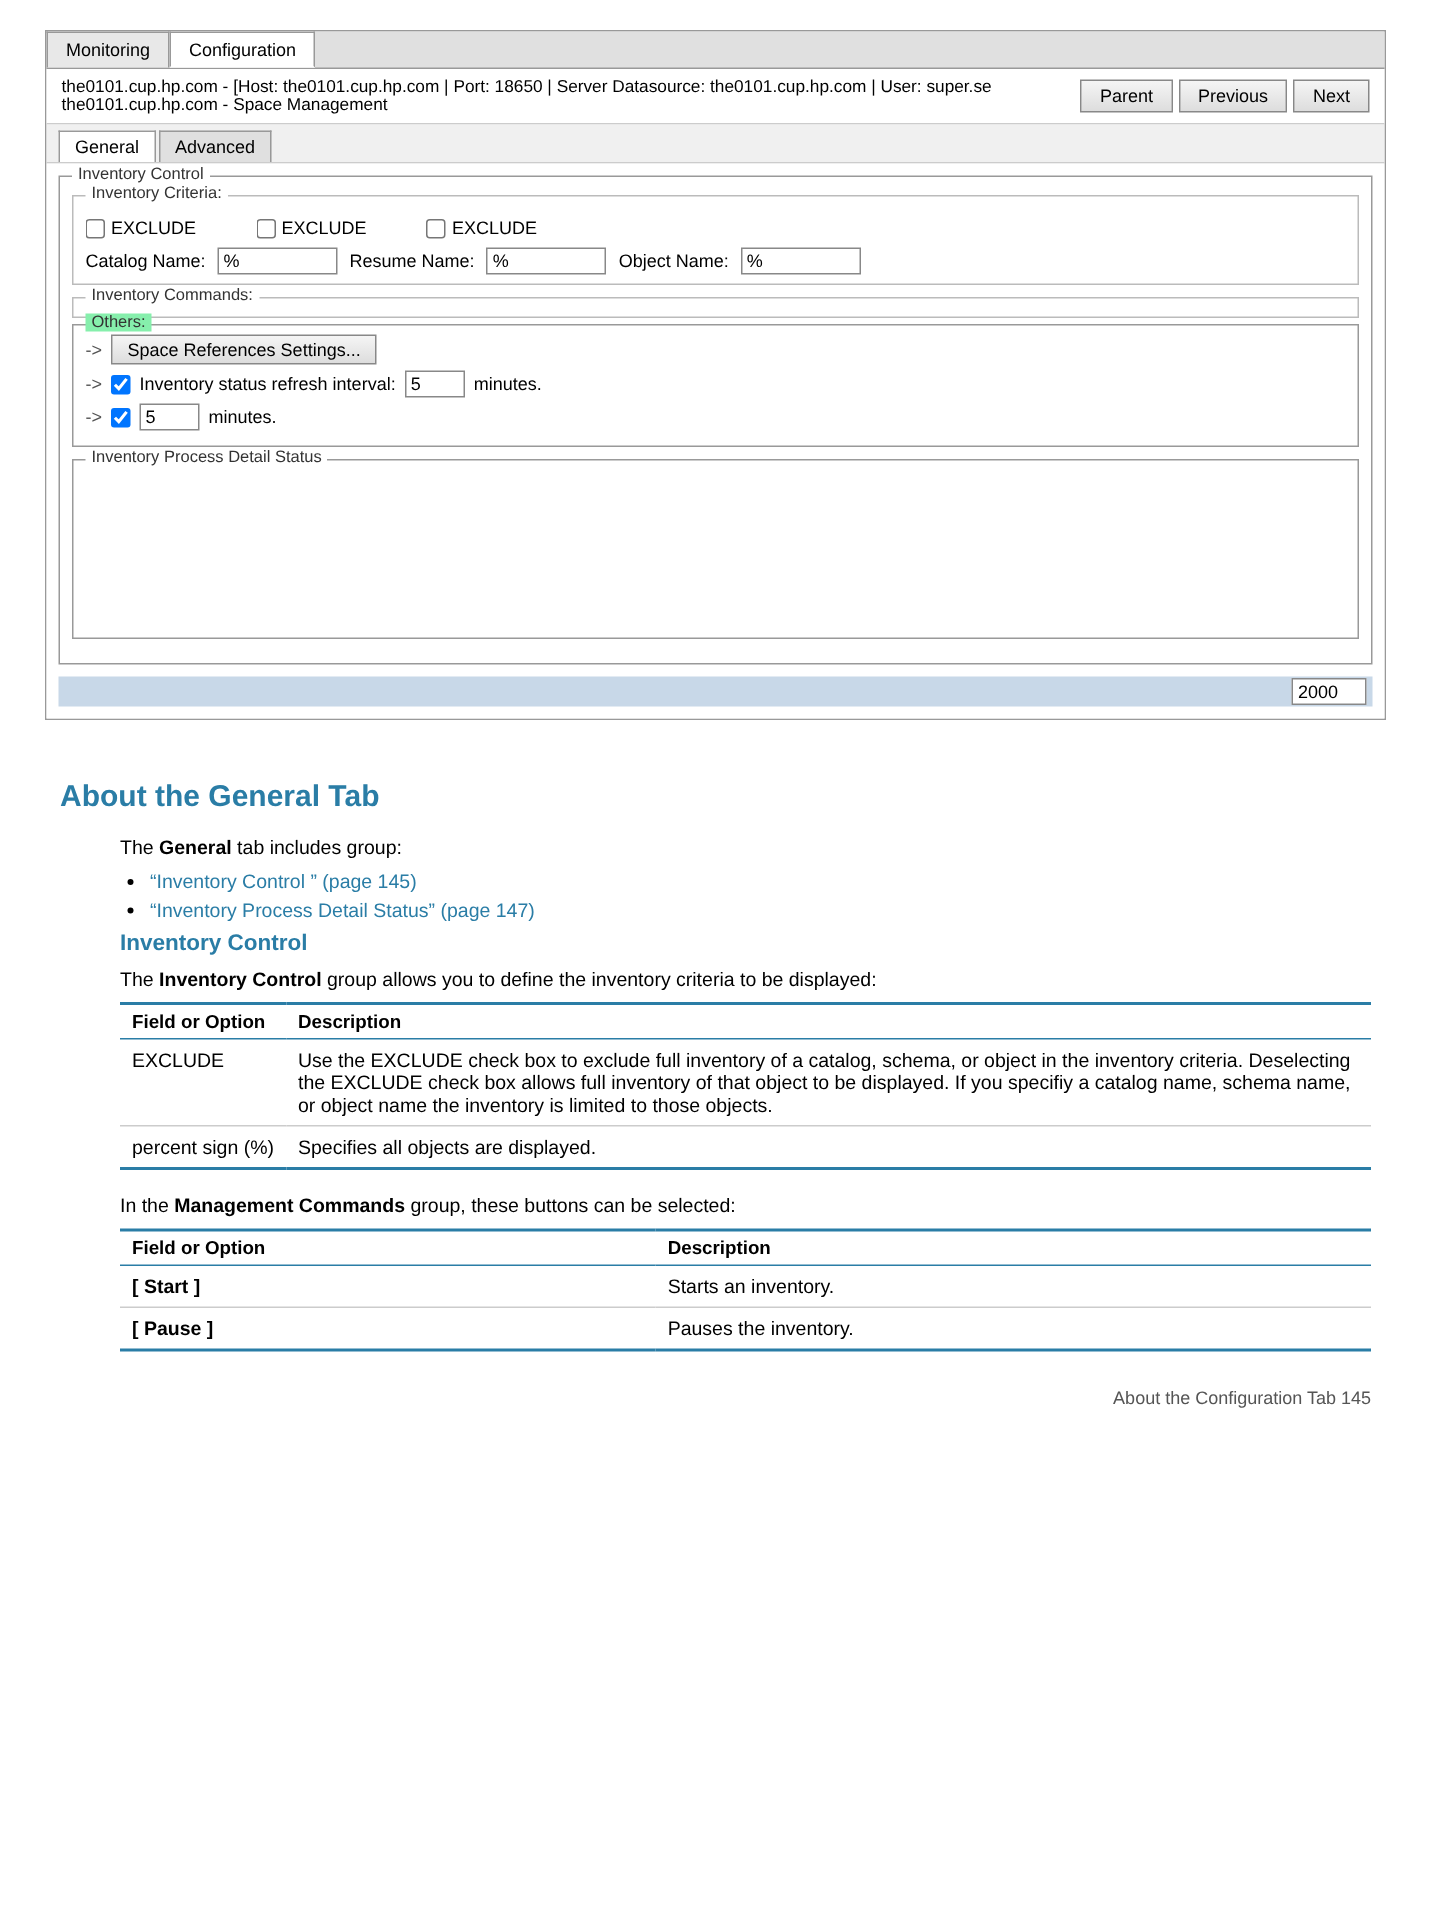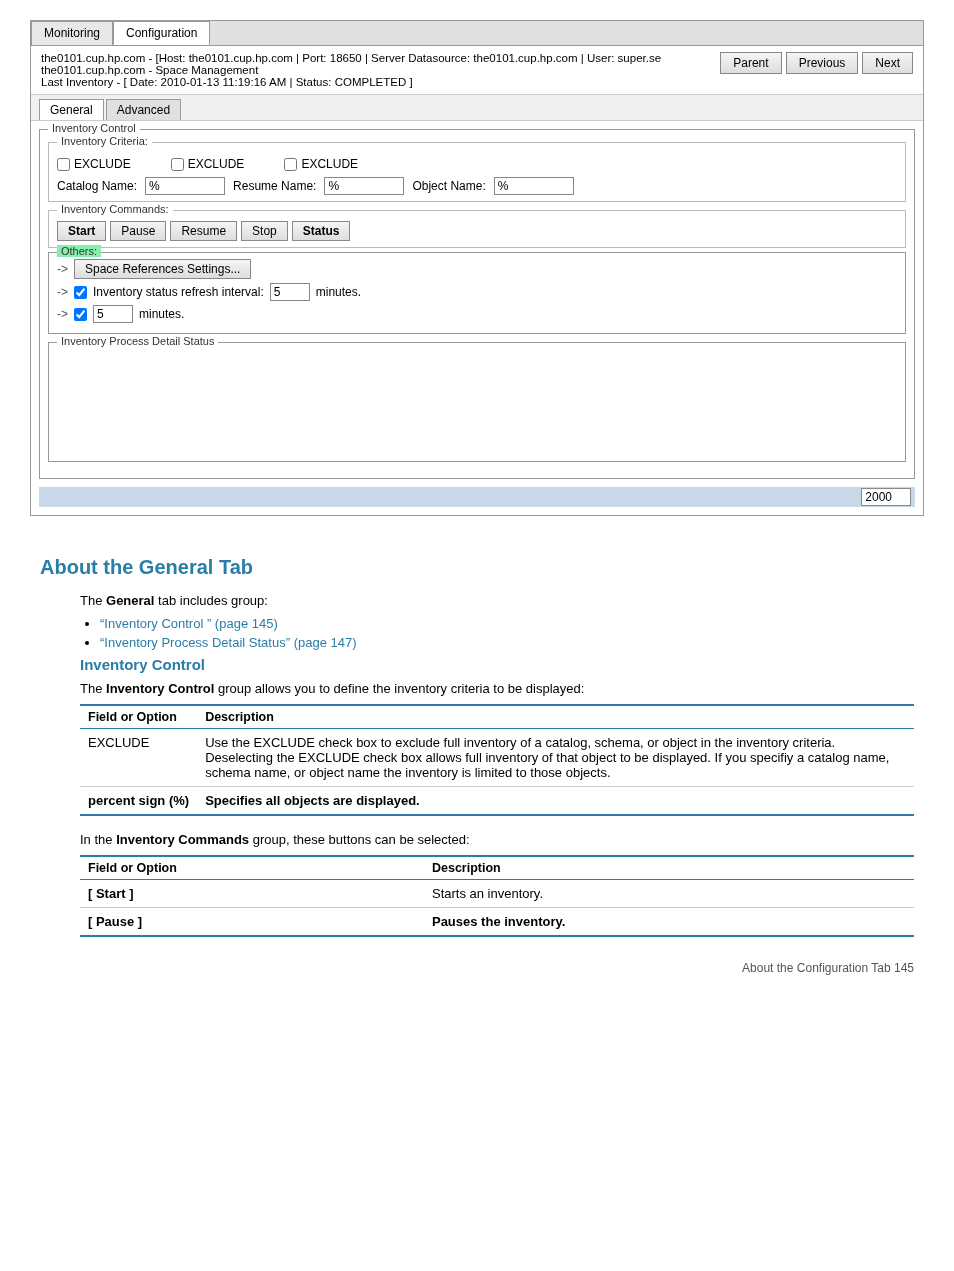--- a/index.html
+++ b/index.html
@@ -4,21 +4,21 @@
   <style>
     * { box-sizing: border-box; margin: 0; padding: 0; }
     body { font-family: Arial, sans-serif; font-size: 13px; background: #fff; color: #000; width: 954px; }
 
     
     .ui-panel { border: 1px solid #999; margin: 20px 30px; background: #f0f0f0; }
     .tab-bar { display: flex; border-bottom: 1px solid #999; background: #e0e0e0; }
     .tab { padding: 4px 12px; font-size: 12px; border: 1px solid #999; border-bottom: none; cursor: pointer; background: #e8e8e8; }
     .tab.active { background: #fff; border-bottom: 1px solid #fff; }
     .panel-header { background: #fff; padding: 6px 10px; border-bottom: 1px solid #ccc; font-size: 11.5px; }
-    .panel-header-row { display: flex; align-items: flex-start; justify-content: space-between; }
+    .panel-header-row { display: flex; align-items: center; justify-content: space-between; }
     .header-text { flex: 1; }
     .header-text .title-line { font-weight: normal; }
     .nav-buttons { display: flex; gap: 4px; align-items: center; }
     .nav-btn { padding: 3px 12px; font-size: 12px; border: 1px solid #888; background: linear-gradient(to bottom, #f5f5f5, #ddd); cursor: pointer; }
 
     
     .sub-tab-bar { display: flex; padding: 4px 8px 0 8px; background: #f0f0f0; border-bottom: 1px solid #ccc; }
     .sub-tab { padding: 3px 10px; font-size: 12px; border: 1px solid #999; border-bottom: none; cursor: pointer; background: #e0e0e0; margin-right: 2px; }
     .sub-tab.active { background: #fff; }
 
@@ -58,41 +58,40 @@
     .doc-p { font-size: 13px; margin-bottom: 8px; }
     .doc-p .bold { font-weight: bold; }
     .doc-ul { margin-left: 20px; margin-bottom: 6px; }
     .doc-ul li { font-size: 13px; margin-bottom: 4px; color: #000; list-style-type: disc; }
     .doc-ul li a { color: #2a7da6; text-decoration: none; }
     .doc-h2 { font-size: 15px; color: #2a7da6; margin-bottom: 8px; }
     .doc-table { width: 100%; border-collapse: collapse; margin-bottom: 16px; font-size: 13px; }
     .doc-table thead tr { border-top: 2px solid #2a7da6; border-bottom: 1px solid #2a7da6; }
     .doc-table th { text-align: left; padding: 4px 8px; font-weight: bold; font-size: 12.5px; }
     .doc-table td { padding: 6px 8px; vertical-align: top; border-bottom: 1px solid #ccc; }
-    .doc-table tr:last-child td { border-bottom: 2px solid #2a7da6; font-weight: bold; }
+    .doc-table tr:last-child td { border-bottom: 2px solid #2a7da6; }
     .doc-footer { text-align: right; font-size: 12px; color: #555; margin-top: 20px; padding-top: 4px; border-top: none; }
 
     .arrow { color: #555; font-size: 12px; }
   </style>
 </head>
 <body>
 
 <div class="ui-panel">
 
   <div class="tab-bar">
     <div class="tab">Monitoring</div>
     <div class="tab active">Configuration</div>
   </div>
 
   <div class="panel-header">
     <div class="panel-header-row">
       <div class="header-text">
         <div class="title-line">the0101.cup.hp.com - [Host: the0101.cup.hp.com | Port: 18650 | Server Datasource: the0101.cup.hp.com | User: super.se</div>
         <div class="title-line">the0101.cup.hp.com - Space Management</div>
-        <div class="title-line">Last Inventory - [ Date: 2010-01-13 11:19:16 AM | Status: COMPLETED ]</div>
       </div>
       <div class="nav-buttons">
         <button class="nav-btn">Parent</button>
         <button class="nav-btn">Previous</button>
         <button class="nav-btn">Next</button>
       </div>
     </div>
   </div>
 
   <div class="sub-tab-bar">
@@ -126,27 +125,20 @@
           <input class="field-input" type="text" value="%" style="">
           <span>Resume Name:</span>
           <input class="field-input" type="text" value="%" style="">
           <span>Object Name:</span>
           <input class="field-input" type="text" value="%" style="">
         </div>
       </div>
 
       <div class="group-inner">
         <span class="group-inner-label">Inventory Commands:</span>
-        <div class="commands-row">
-          <button class="cmd-btn bold-btn">Start</button>
-          <button class="cmd-btn">Pause</button>
-          <button class="cmd-btn">Resume</button>
-          <button class="cmd-btn">Stop</button>
-          <button class="cmd-btn bold-btn">Status</button>
-        </div>
       </div>
 
       <div class="others-section">
         <span class="others-label">Others:</span>
         <div class="others-row">
           <span class="arrow">-&gt;</span>
           <button class="space-btn">Space References Settings...</button>
         </div>
         <div class="others-row">
           <span class="arrow">-&gt;</span>
@@ -215,21 +207,21 @@
           </tr>
           <tr>
             <td style="white-space:nowrap; vertical-align:top; font-size:13px;">percent sign (%)</td>
             <td style="font-size:13px;">Specifies all objects are displayed.</td>
           </tr>
         </tbody>
     </table>
 
     <p class="doc-p">
       <span>In the</span>
-      <span class="bold">Inventory Commands</span>
+      <span class="bold">Management Commands</span>
       <span>group, these buttons can be selected:</span>
     </p>
 
     <table class="doc-table">
       <thead>
         <tr>
           <th>Field or Option</th>
           <th>Description</th>
         </tr>
       </thead>

